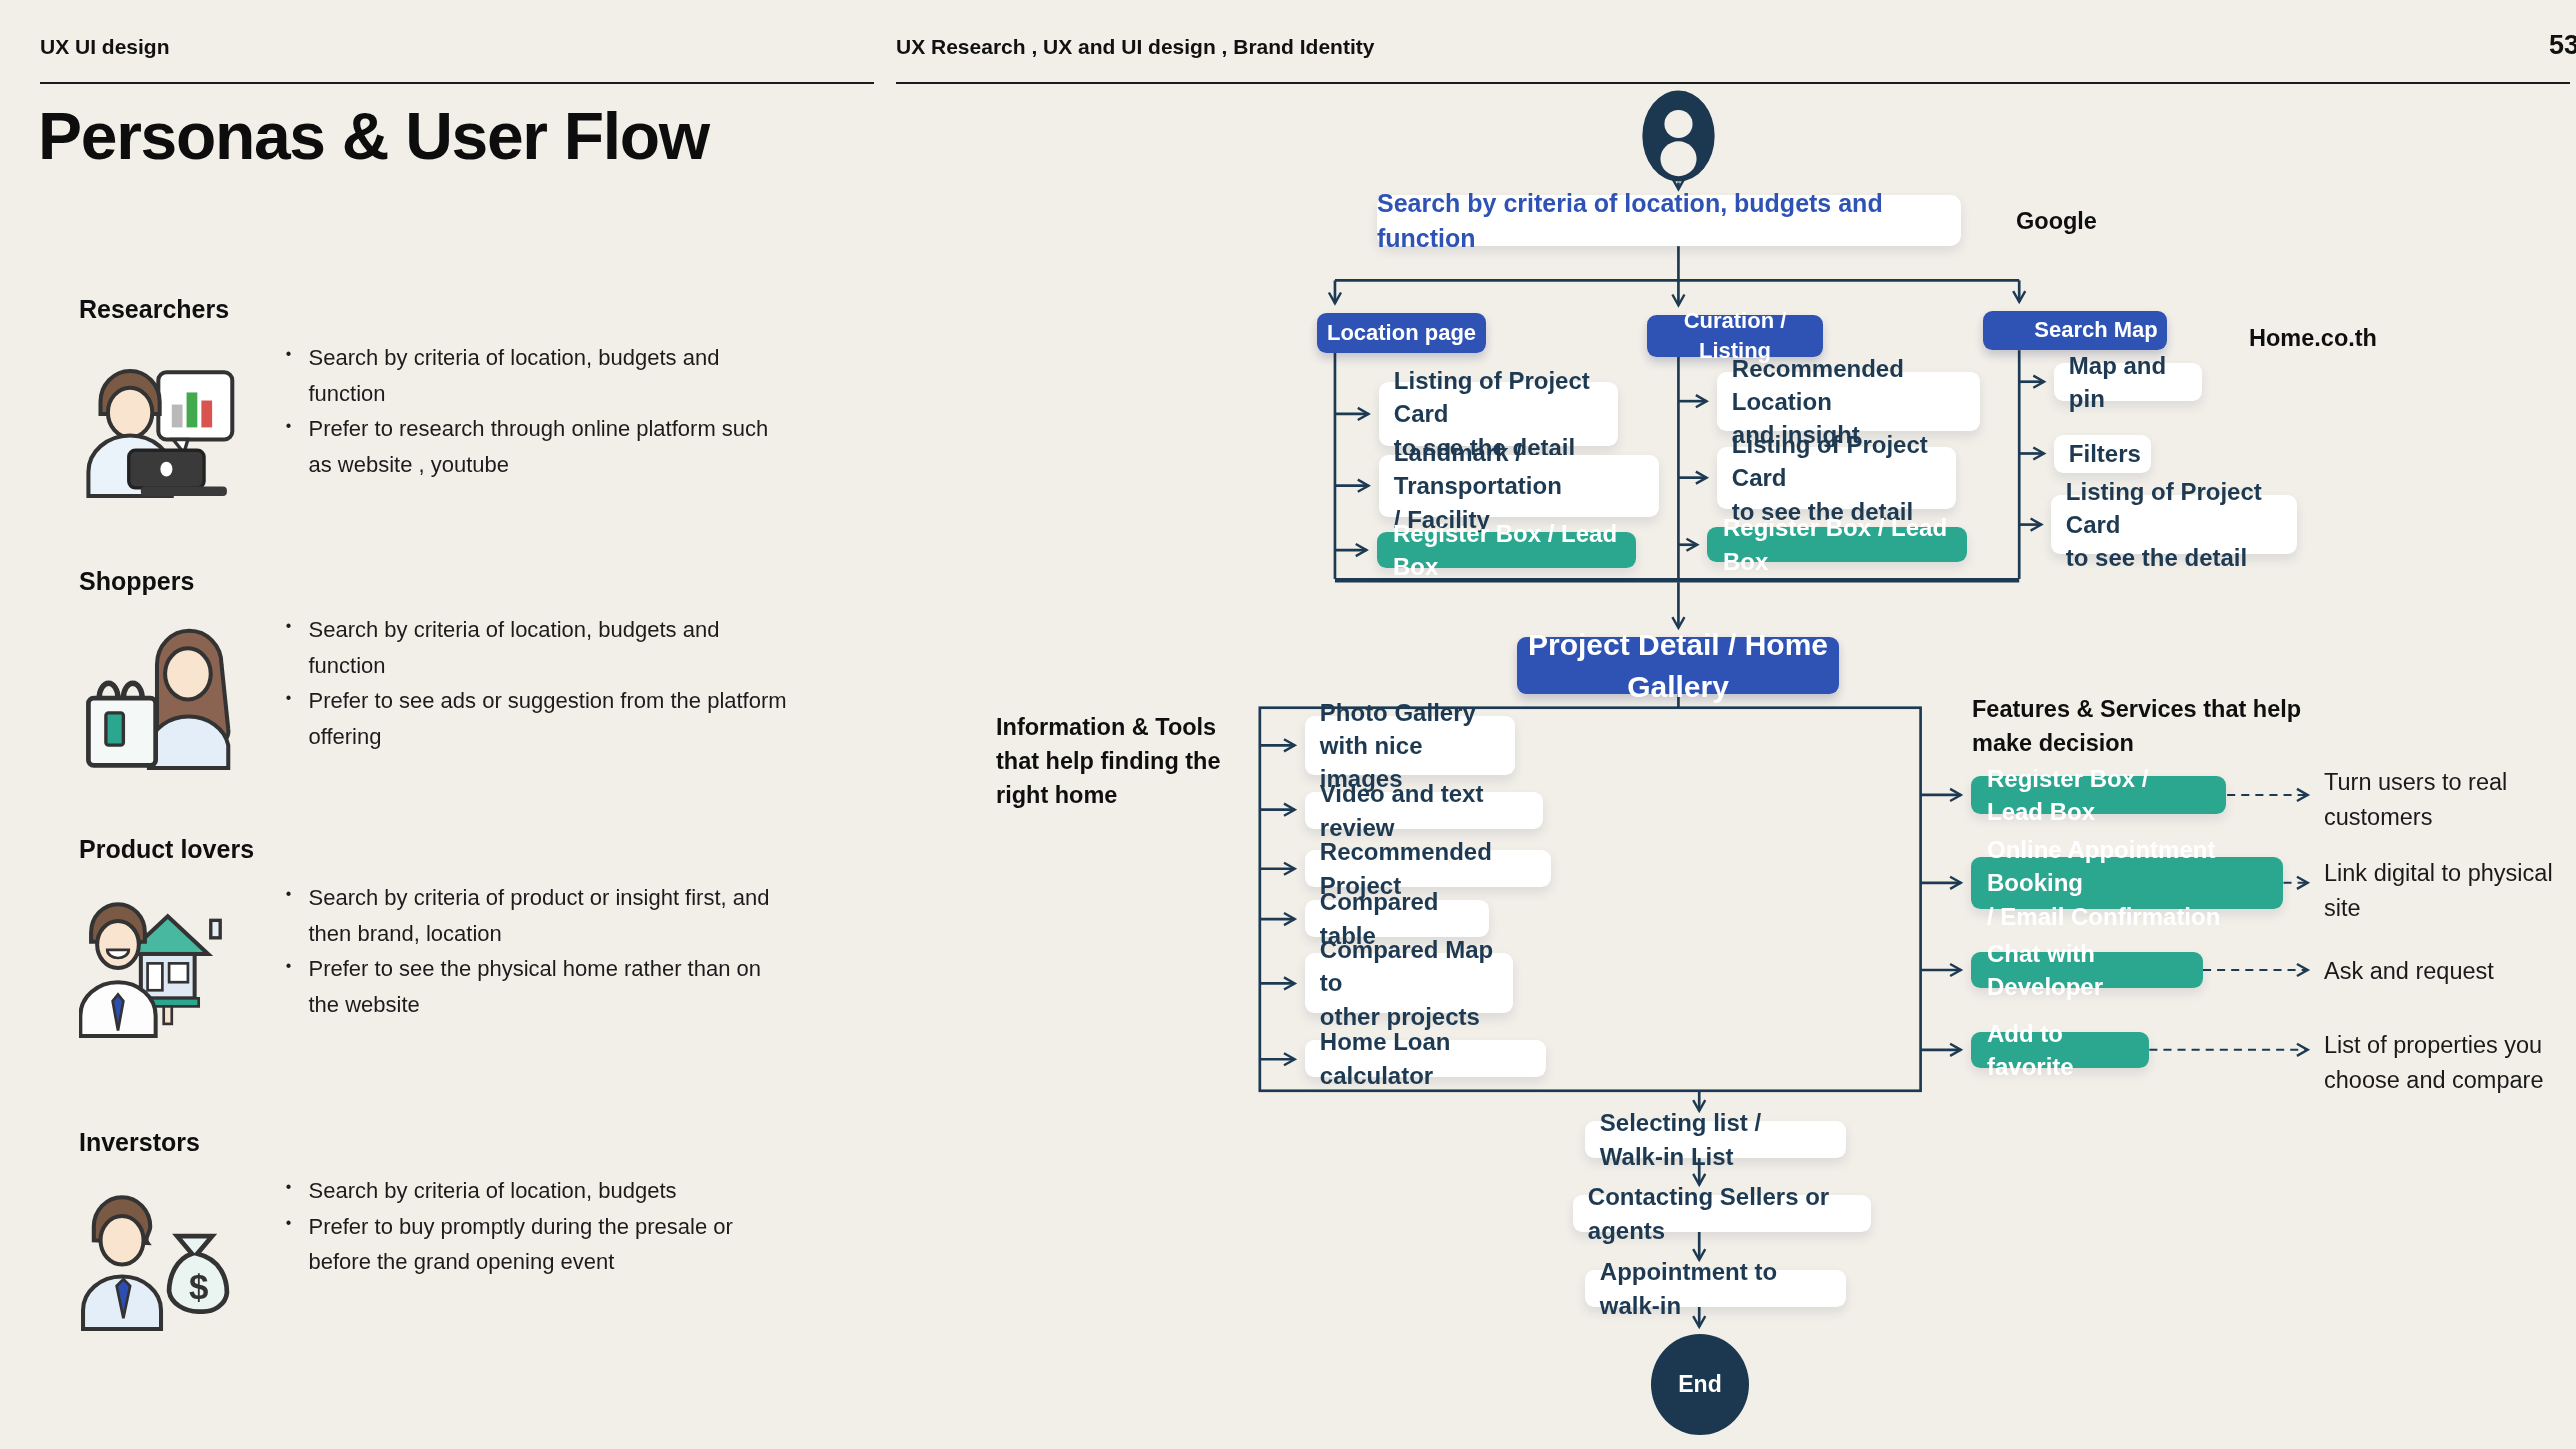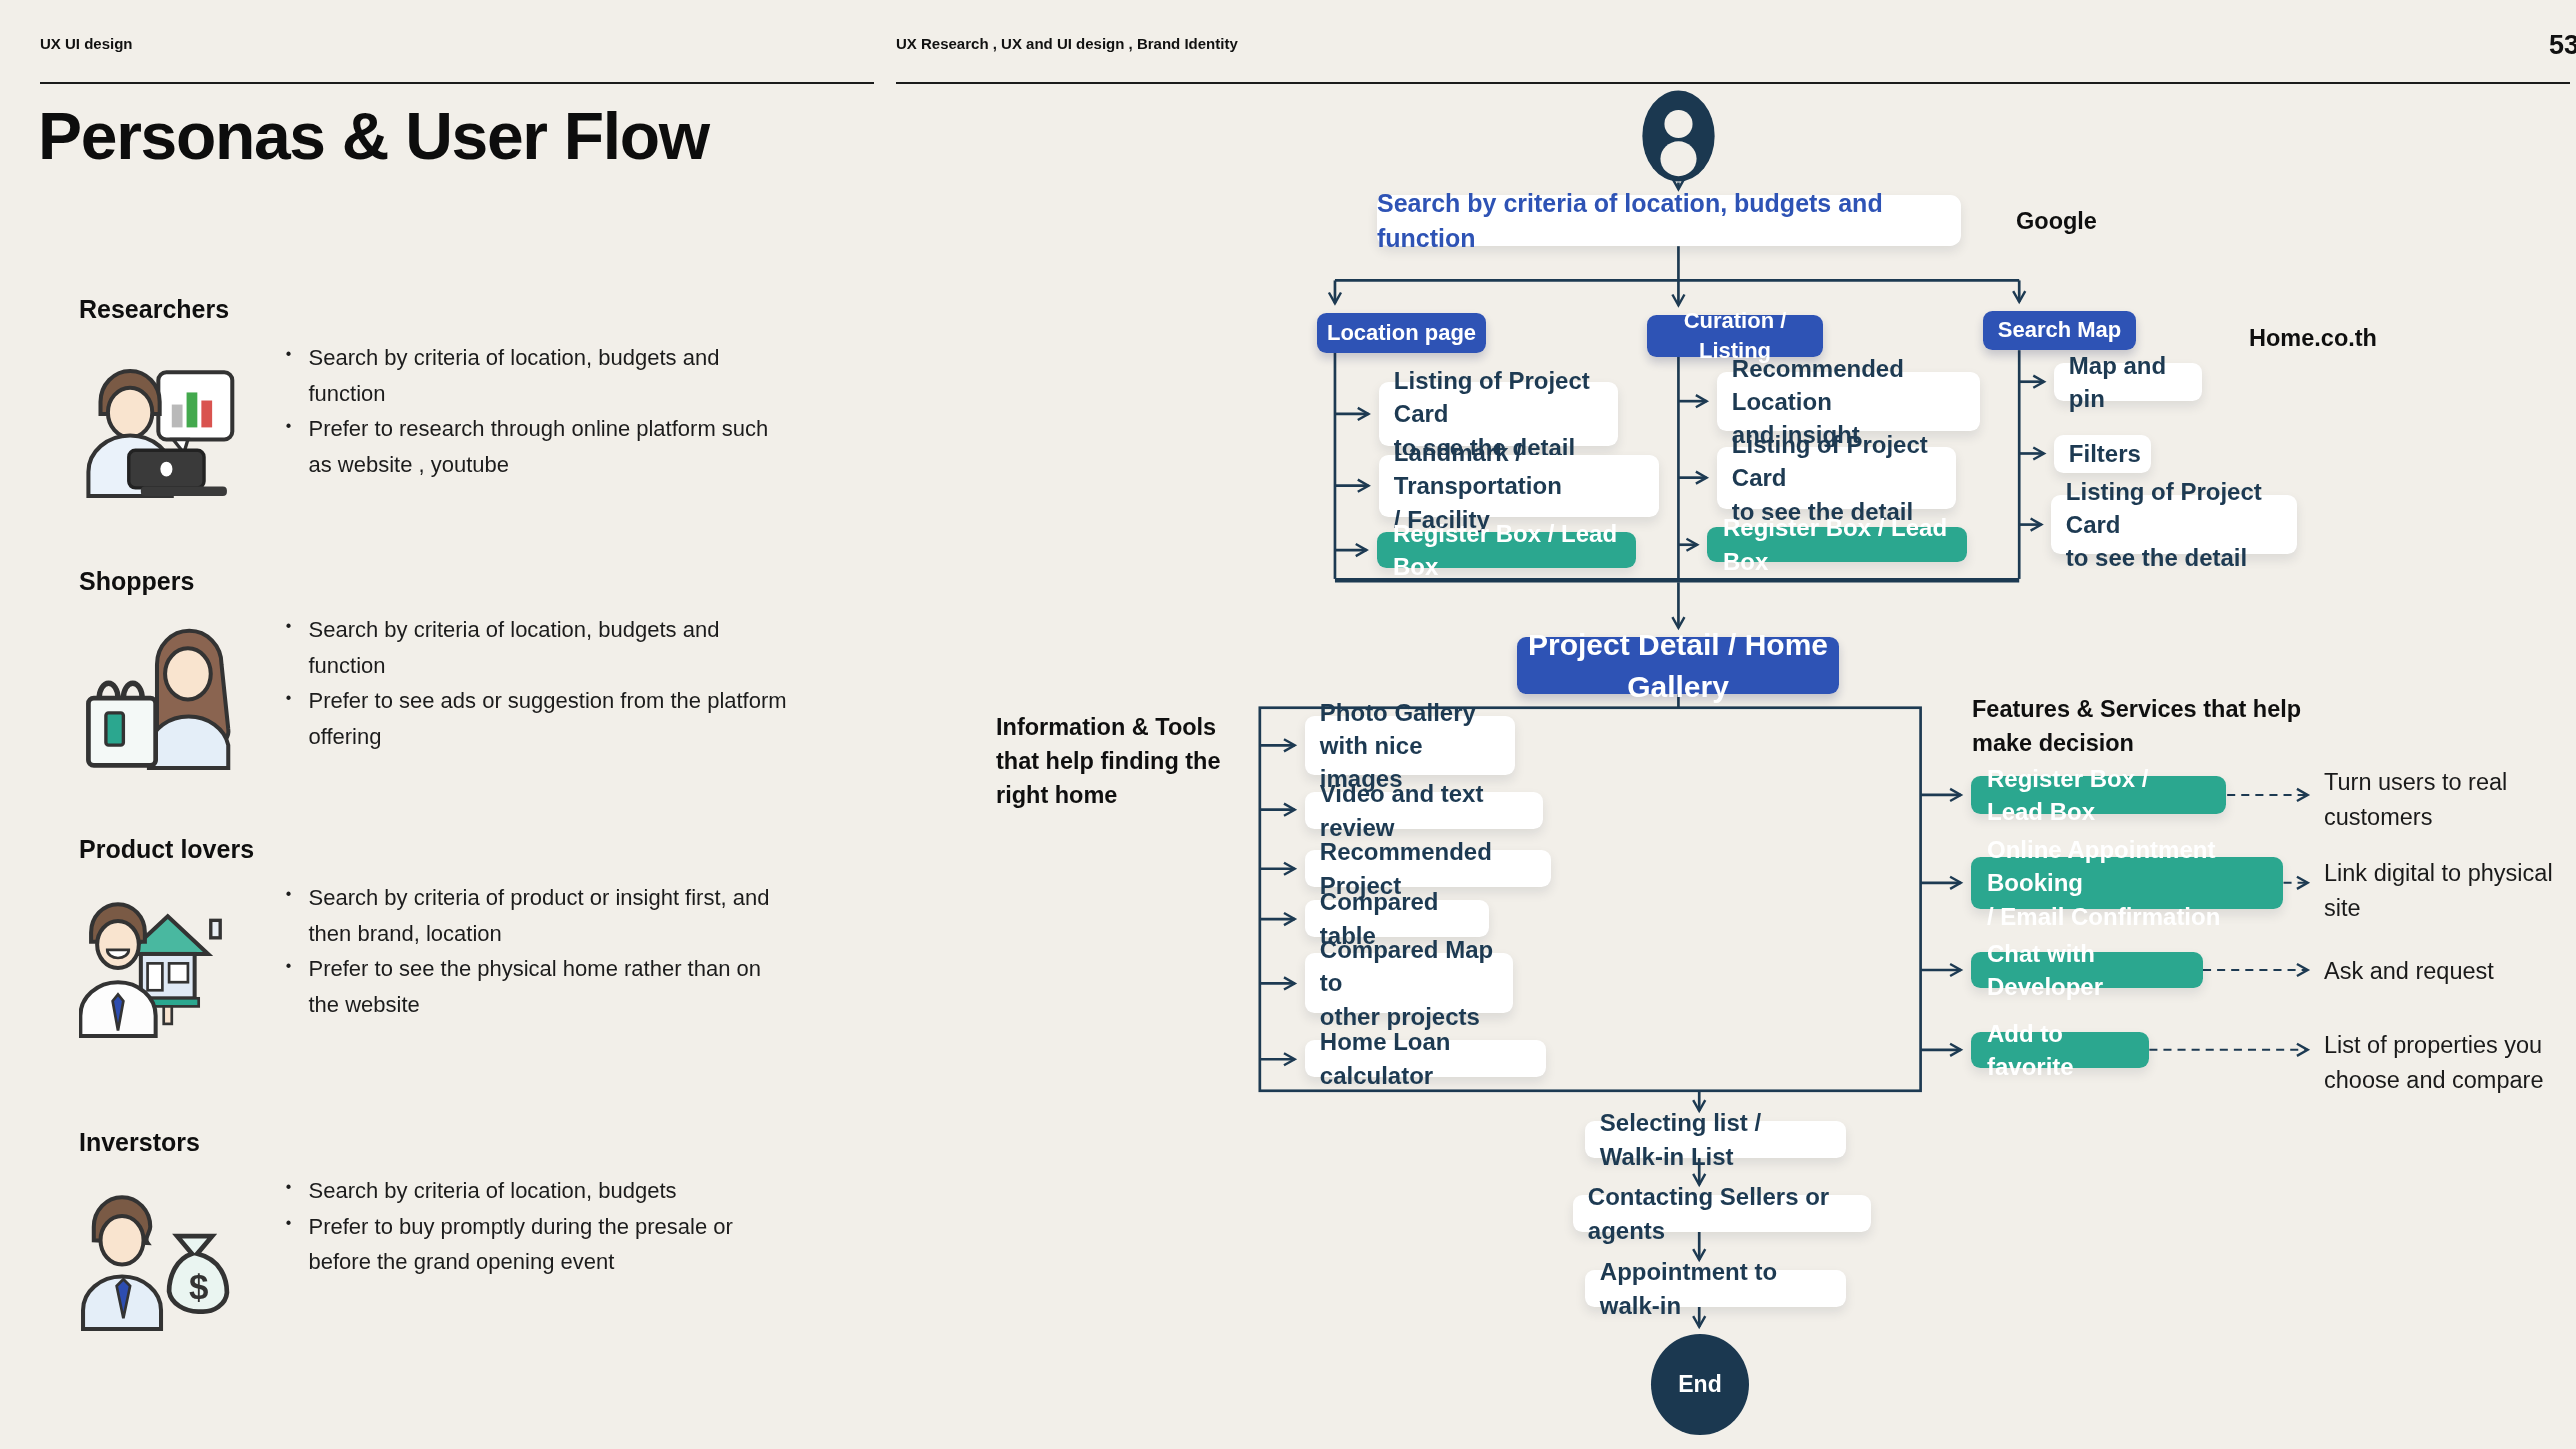--- a/index.html
+++ b/index.html
@@ -1,20 +1,20 @@
 <!DOCTYPE html>
 <html style="font-size:10.7px"><head>
 <meta charset="utf-8">
 <style>
   html,body{margin:0;padding:0;background:#F2EFE9;}
   .slide{position:relative;width:2576px;height:1449px;background:#F2EFE9;
          font-family:"Liberation Sans",sans-serif;overflow:hidden;color:#141414;}
 
   
-  .hdr{position:absolute;font-size:15px;font-weight:600;color:#111;}
+  .hdr{position:absolute;font-size:21px;font-weight:600;color:#111;}
   .hdr-page{position:absolute;font-size:27px;font-weight:700;color:#111;}
   .rule{position:absolute;height:2px;background:#1b1b1b;}
 
   .title{position:absolute;left:38px;top:98px;font-size:66px;font-weight:800;
          letter-spacing:-1.3px;color:#0d0d0d;}
 
   
   .persona{position:absolute;left:79px;width:859px;}
   .persona h3{margin:0;font-size:25px;font-weight:800;color:#0f0f0f;}
   .prow{display:flex;margin-top:16px;align-items:flex-start;}
@@ -200,21 +200,21 @@
       <circle cx="56" cy="52" r="21" fill="#F2EFE9"></circle>
       <ellipse cx="56" cy="104" rx="27" ry="26" fill="#F2EFE9"></ellipse>
     </g>
   </svg>
 
   <div class="node start" style="left:1377px;top:195px;width:584px;height:51px;">Search  by criteria of location, budgets and function</div>
   <div class="flabel" style="left:2016px;top:204px;">Google</div>
 
   <div class="node blue" style="left:1317px;top:313px;width:169px;height:40px;">Location page</div>
   <div class="node blue" style="left:1647px;top:315px;width:176px;height:42px;">Curation / Listing</div>
-  <div class="node blue" style="left:1983px;top:311px;width:153px;height:39px;">Search Map</div>
+  <div class="node blue" style="left:1983px;top:311px;width:142px;height:39px;padding-left:42px;">Search Map</div>
   <div class="flabel" style="left:2249px;top:321px;">Home.co.th</div>
 
   <div class="node white" style="left:1379px;top:382px;width:209px;height:64px;">Listing of Project Card
 to see the detail</div>
   <div class="node white" style="left:1379px;top:455px;width:250px;height:62px;">Landmark / Transportation
 / Facility</div>
   <div class="node teal" style="left:1377px;top:532px;width:227px;height:36px;">Register Box / Lead Box</div>
 
   <div class="node white" style="left:1717px;top:372px;width:233px;height:59px;">Recommended Location
 and insight</div>

